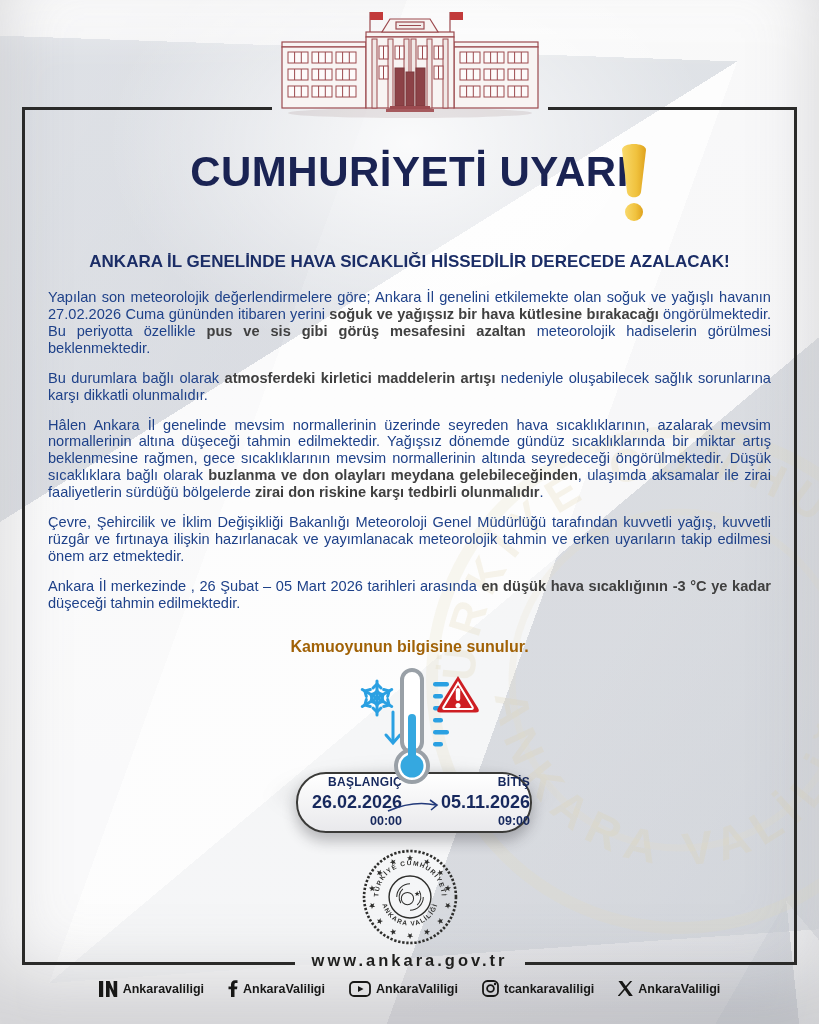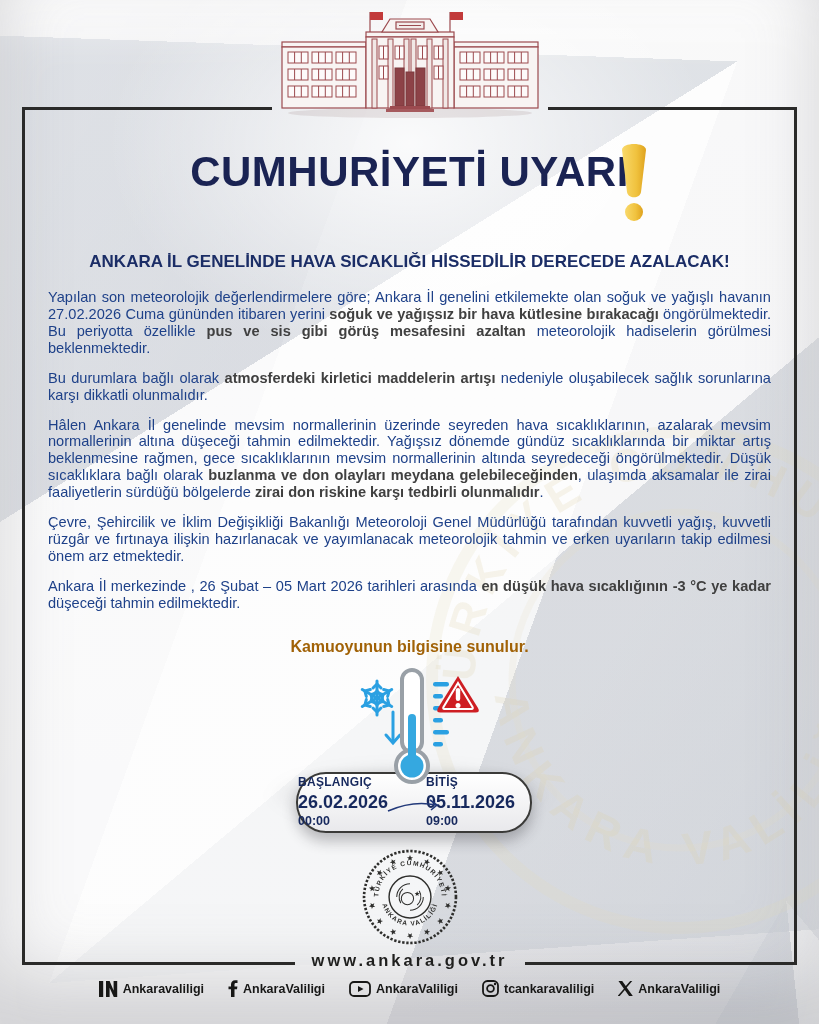--- a/index.html
+++ b/index.html
@@ -53,21 +53,21 @@
   .badge-shadow{position:absolute;left:210px;top:748px;width:400px;height:95px;z-index:3;
     background:radial-gradient(closest-side, rgba(85,87,92,.34), rgba(85,87,92,0) 72%);filter:blur(6px);}
   .cluster{position:absolute;left:345px;top:666px;z-index:6;}
 
   .pill{position:absolute;left:296px;top:772px;width:232px;height:57px;z-index:5;
     border:2px solid #3a3a38;border-radius:30px;
     background:linear-gradient(#ffffff,#e9e9ec);
     box-shadow:0 8px 14px rgba(40,40,45,.30);
     display:flex;align-items:center;justify-content:space-between;
     color:#16285d;}
-  .pill .col{width:104px;text-align:left;line-height:1.25;}
+  .pill .col{width:104px;text-align:right;line-height:1.25;}
   .pill .lab{font-size:12px;font-weight:700;letter-spacing:.3px;}
   .pill .date{font-size:18px;font-weight:700;margin-top:1px;}
   .pill .time{font-size:12.5px;font-weight:700;}
   .pill-arrow{position:absolute;left:88px;top:24px;}
 
   .logo-row{position:absolute;left:0;top:849px;width:100%;display:flex;z-index:3;
     justify-content:center;align-items:center;gap:14px;}
   .org-text{color:#2c2c2a;font-weight:700;line-height:1.06;letter-spacing:.4px;}
   .org-tc{font-size:27px;}
   .org-name{font-size:27px;}

